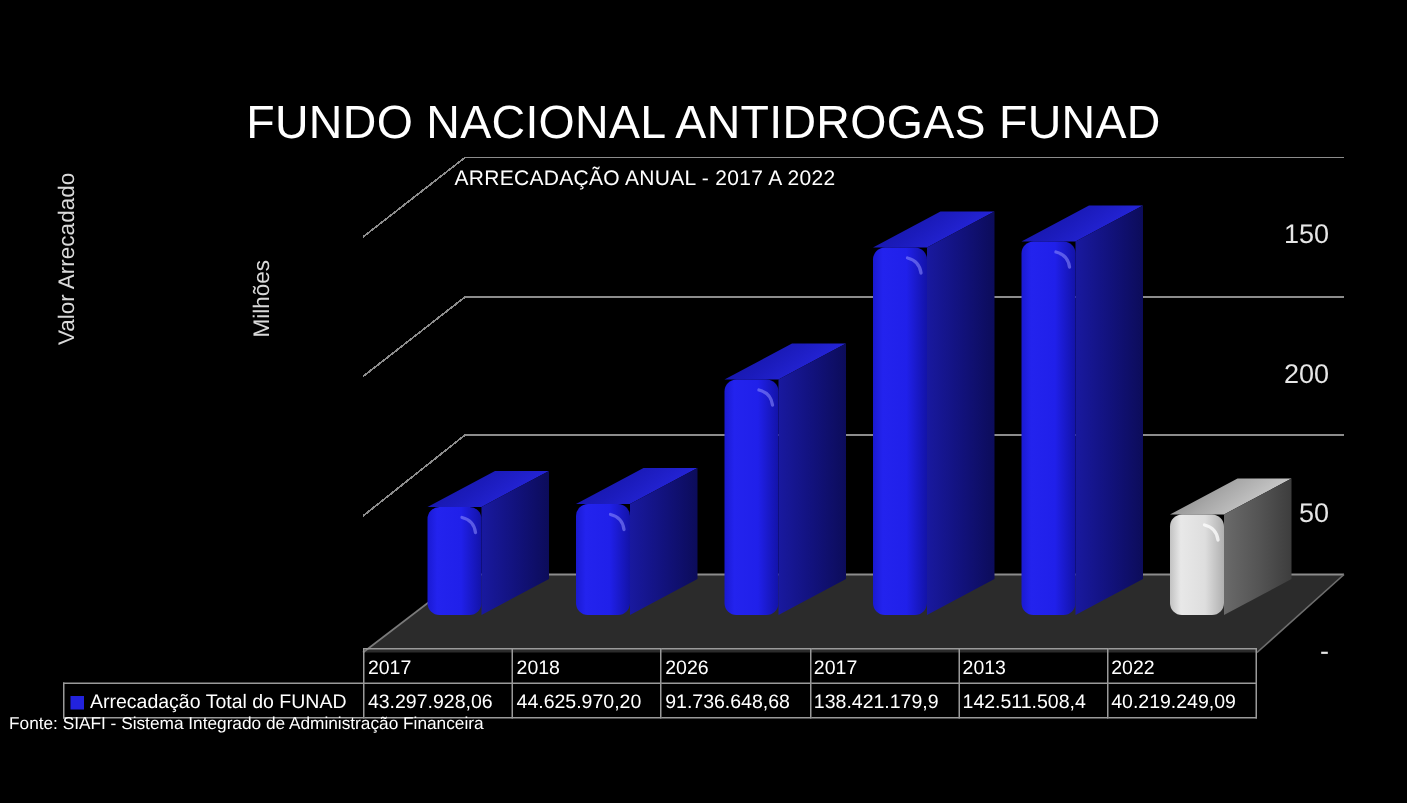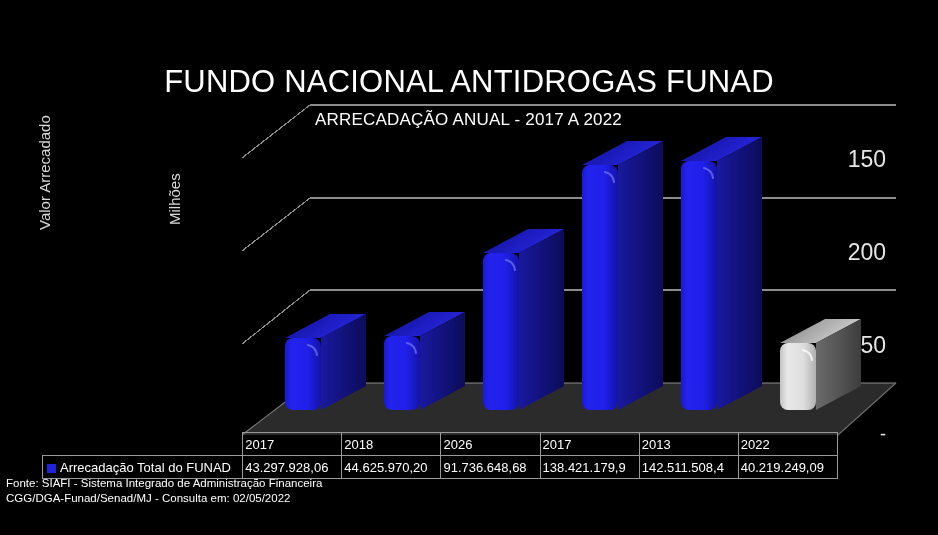--- a/index.html
+++ b/index.html
@@ -30,22 +30,22 @@
     width: 938px;
     text-align: center;
     font-size: 31px;
     font-weight: 400;
     letter-spacing: 0.2px;
     color: #ffffff;
     white-space: nowrap;
   }
   .chart-subtitle {
     position: absolute;
-    left: 315px; top: 110px;
-    font-size: 17px;
+    left: 303px; top: 110px;
+    font-size: 14px;
     font-weight: 400;
     letter-spacing: 0.2px;
     color: #ffffff;
     white-space: nowrap;
   }
 
   
   .axis-title-outer {
     position: absolute;
     left: 36px; top: 230px;
@@ -64,21 +64,21 @@
     transform-origin: left top;
     white-space: nowrap;
   }
 
   
   .ytick {
     position: absolute;
     right: 0;
     width: 66px;
     text-align: right;
-    font-size: 23px;
+    font-size: 18px;
     color: #e6e6e6;
     white-space: nowrap;
   }
   .ytick.small { font-size: 18px; }
 
   
   #plot {
     position: absolute;
     left: 0; top: 0;
     width: 938px;
@@ -276,16 +276,15 @@
         <td>91.736.648,68</td>
         <td>138.421.179,9</td>
         <td>142.511.508,4</td>
         <td>40.219.249,09</td>
       </tr>
     </tbody>
   </table>
 
   <div class="footer">
     <div>Fonte: SIAFI - Sistema Integrado de Administração Financeira</div>
-    <div>CGG/DGA-Funad/Senad/MJ - Consulta em: 02/05/2022</div>
   </div>
 
 </div>
 
 </body></html>

